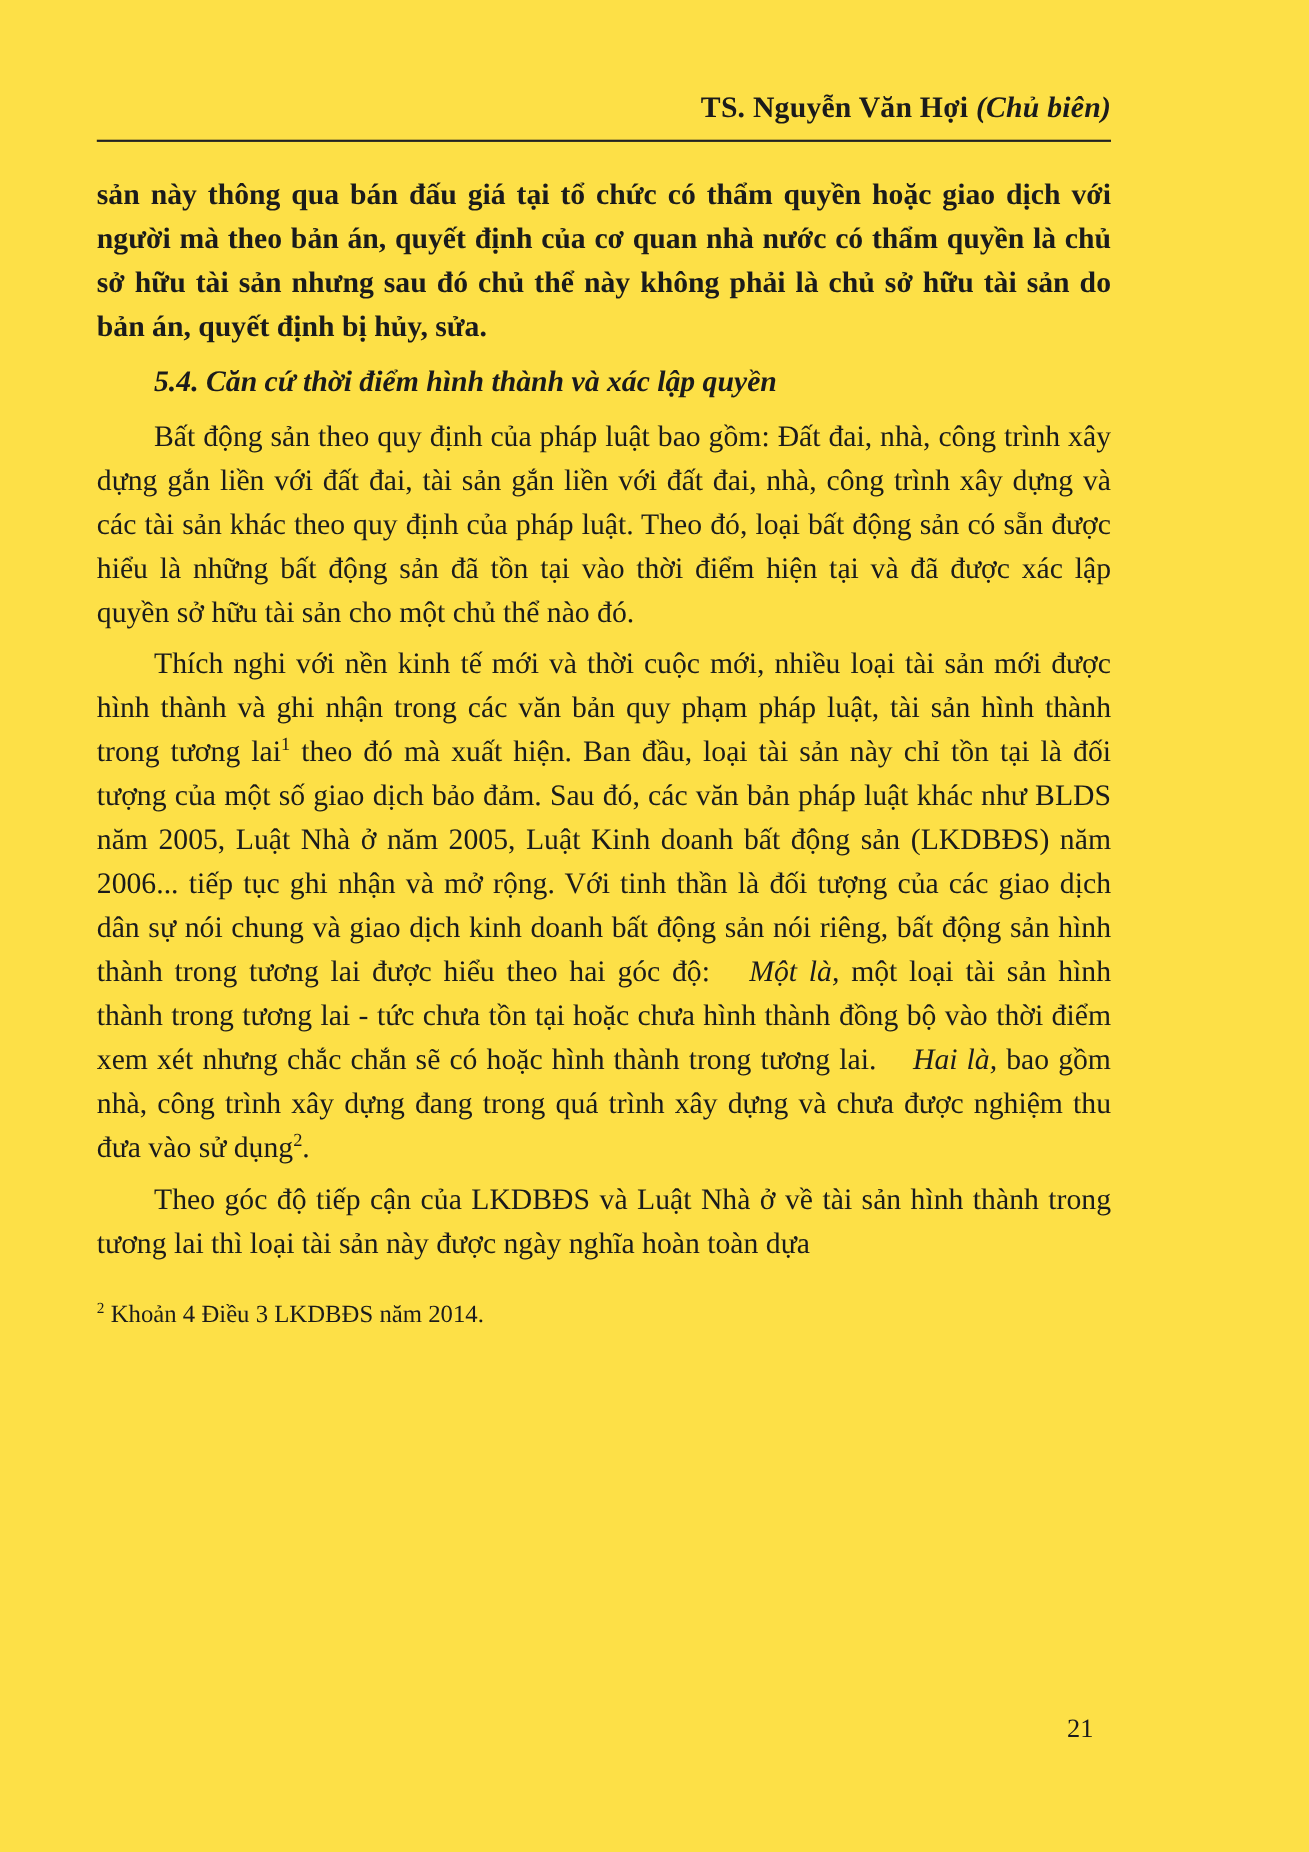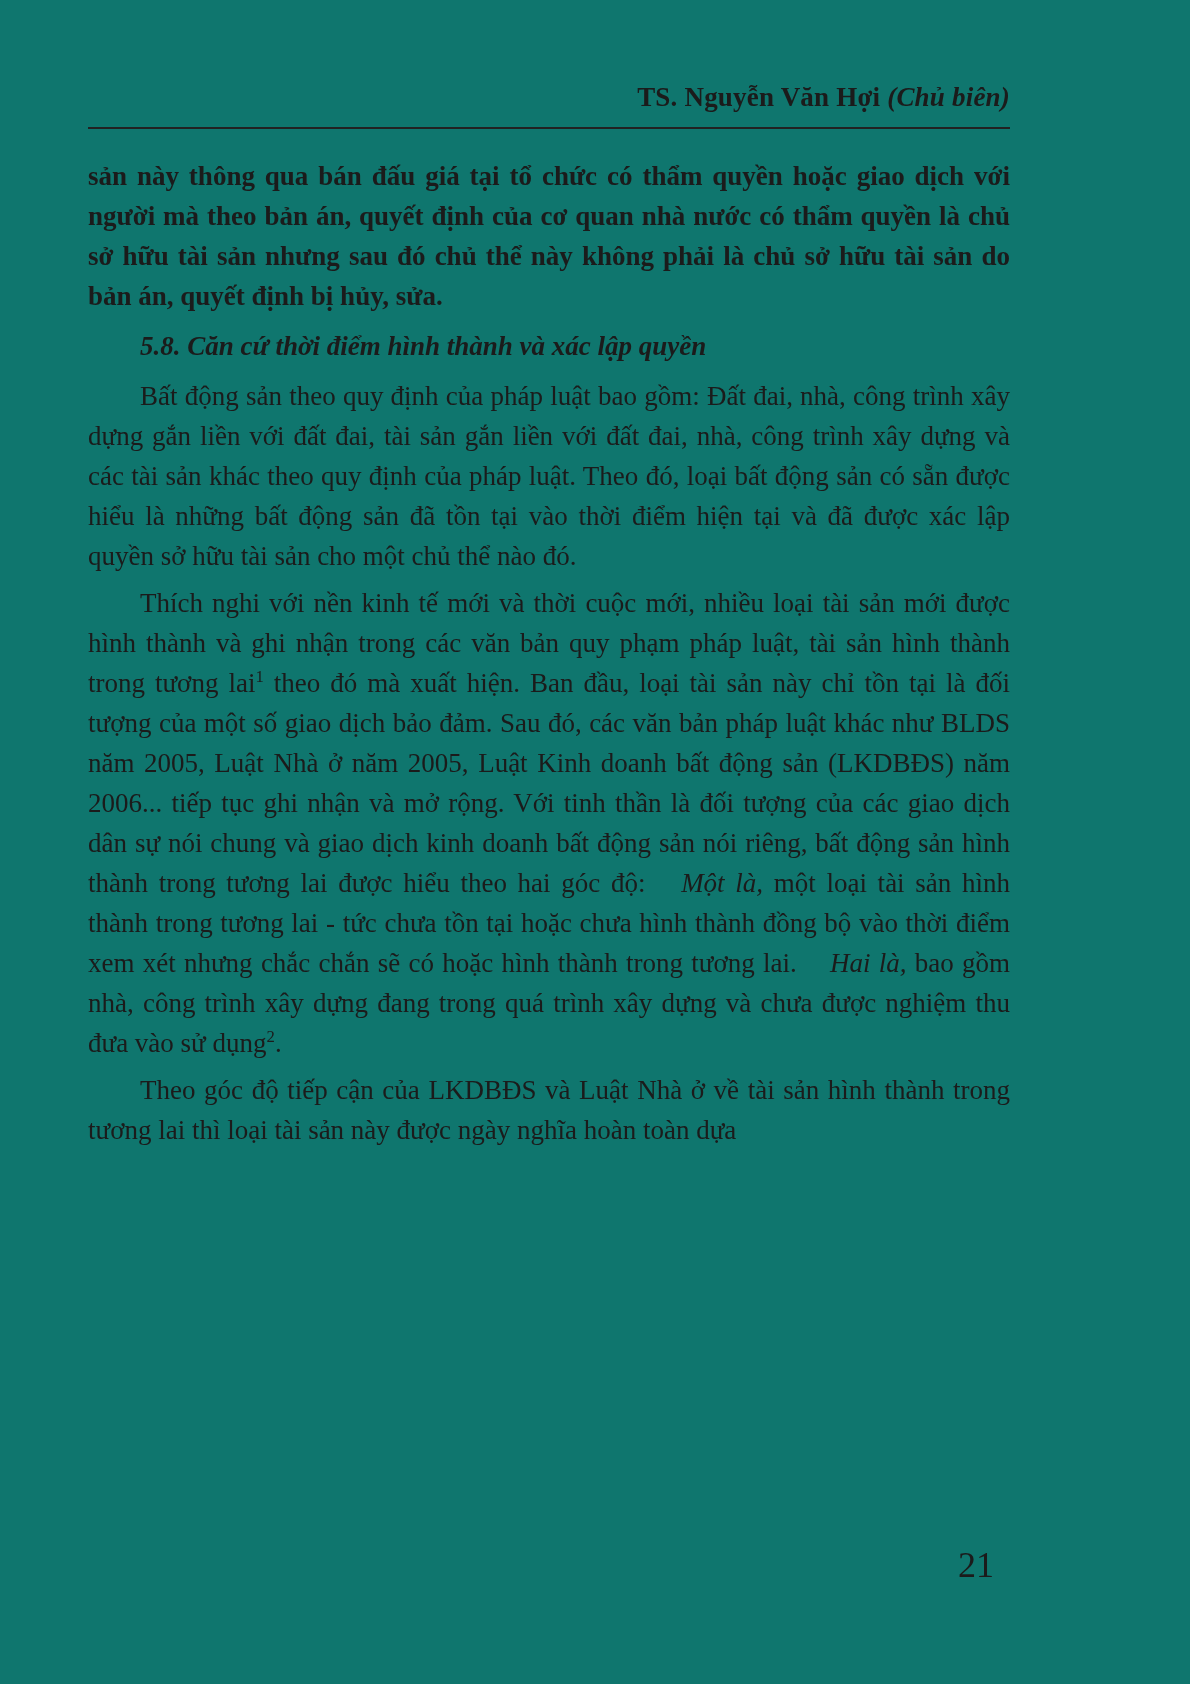--- a/index.html
+++ b/index.html
@@ -5,21 +5,21 @@
   html, body {
     margin: 0;
     padding: 0;
     background: #e8e8e8;
   }
   .page {
     position: relative;
     width: 1190px;
     height: 1684px;
     margin: 0 auto;
-    background: #0f766e;
+    background: #fde047;
     color: #1b1b1b;
     font-family: "Liberation Serif", "DejaVu Serif", serif;
     overflow: hidden;
     box-shadow: 0 0 6px rgba(0,0,0,.2);
   }
   .running-head {
     position: absolute;
     top: 82px;
     left: 88px;
     width: 922px;
@@ -70,43 +70,44 @@
   p.footnote {
     margin: 0;
     font-size: 22.5px;
     line-height: 34px;
     text-align: justify;
   }
   .page-number {
     position: absolute;
     right: 196px;
     bottom: 98px;
-    font-size: 36px;
+    font-size: 24px;
     color: #1b1b1b;
   }
 </style>
 </head>
 <body>
 
 <div class="page">
 
   <div class="running-head">
     <span>TS. Nguyễn Văn Hợi</span>
     <span class="role">(Chủ biên)</span>
   </div>
 
   <div class="head-rule"></div>
 
   <div class="body-text">
 
     <p class="para no-indent"><span>sản này thông qua bán đấu giá tại tổ chức có thẩm quyền hoặc giao dịch với người mà theo bản án, quyết định của cơ quan nhà nước có thẩm quyền là chủ sở hữu tài sản nhưng sau đó chủ thể này không phải là chủ sở hữu tài sản do bản án, quyết định bị hủy, sửa.</span></p>
-      <p class="para heading"><span>5.8. Căn cứ thời điểm hình thành và xác lập quyền</span></p>
+      <p class="para heading"><span>5.4. Căn cứ thời điểm hình thành và xác lập quyền</span></p>
       <p class="para"><span>Bất động sản theo quy định của pháp luật bao gồm: Đất đai, nhà, công trình xây dựng gắn liền với đất đai, tài sản gắn liền với đất đai, nhà, công trình xây dựng và các tài sản khác theo quy định của pháp luật. Theo đó, loại bất động sản có sẵn được hiểu là những bất động sản đã tồn tại vào thời điểm hiện tại và đã được xác lập quyền sở hữu tài sản cho một chủ thể nào đó.</span></p>
       <p class="para"><span>Thích nghi với nền kinh tế mới và thời cuộc mới, nhiều loại tài sản mới được hình thành và ghi nhận trong các văn bản quy phạm pháp luật, tài sản hình thành trong tương lai</span><sup>1</sup><span> theo đó mà xuất hiện. Ban đầu, loại tài sản này chỉ tồn tại là đối tượng của một số giao dịch bảo đảm. Sau đó, các văn bản pháp luật khác như BLDS năm 2005, Luật Nhà ở năm 2005, Luật Kinh doanh bất động sản (LKDBĐS) năm 2006... tiếp tục ghi nhận và mở rộng. Với tinh thần là đối tượng của các giao dịch dân sự nói chung và giao dịch kinh doanh bất động sản nói riêng, bất động sản hình thành trong tương lai được hiểu theo hai góc độ: </span><span class="i">Một là,</span><span> một loại tài sản hình thành trong tương lai - tức chưa tồn tại hoặc chưa hình thành đồng bộ vào thời điểm xem xét nhưng chắc chắn sẽ có hoặc hình thành trong tương lai. </span><span class="i">Hai là,</span><span> bao gồm nhà, công trình xây dựng đang trong quá trình xây dựng và chưa được nghiệm thu đưa vào sử dụng</span><sup>2</sup><span>.</span></p>
       <p class="para"><span>Theo góc độ tiếp cận của LKDBĐS và Luật Nhà ở về tài sản hình thành trong tương lai thì loại tài sản này được ngày nghĩa hoàn toàn dựa</span></p>
       <div class="footnotes">
 
+        <p class="footnote"><sup>2</sup><span> Khoản 4 Điều 3 LKDBĐS năm 2014.</span></p>
       </div>
   </div>
 
   <div class="page-number">21</div>
 
 </div>
 
 </body></html>

